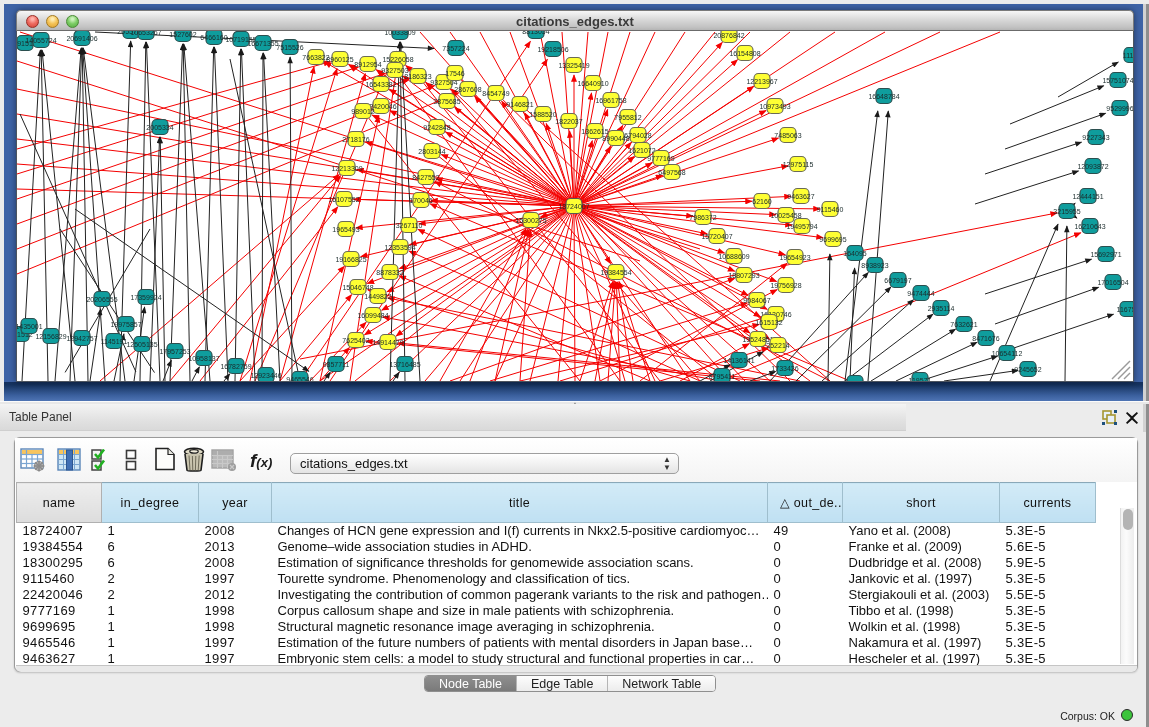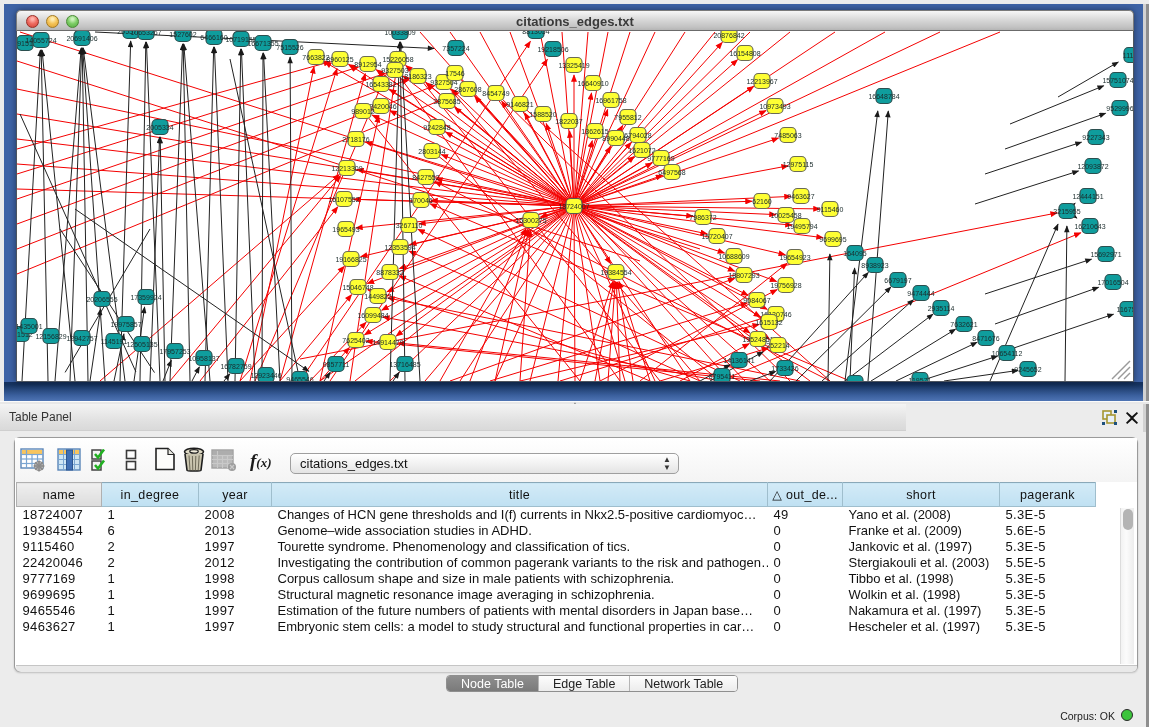--- a/index.html
+++ b/index.html
@@ -18,25 +18,25 @@
 .divider{position:absolute;left:0;top:401px;width:1149px;height:3px;background:#e8e8e8;border-top:1px solid #fbfbfb}
 .grip{position:absolute;left:571px;top:400px;font-size:8px;color:#777}
 .tp-header{position:absolute;left:0;top:404px;width:906px;height:27px;background:linear-gradient(#f4f4f4,#e2e2e2 60%,#d9d9d9);border-bottom:1px solid #cfcfcf}
 .tp-title{position:absolute;left:9px;top:6px;font-size:12px;color:#333}
 .tp-bg{position:absolute;left:0;top:432px;width:1146px;height:295px;background:#ececec}
 .container{position:absolute;left:14px;top:437px;width:1124px;height:235px;background:#fff;border:1px solid #9a9a9a;border-radius:6px;box-shadow:0 1px 2px rgba(0,0,0,.2)}
 .toolbar{position:absolute;left:0;top:0;width:100%;height:44px;background:linear-gradient(#ffffff,#f4f4f4)}
 .combo{position:absolute;left:275px;top:15px;width:389px;height:21px;border:1px solid #9f9f9f;border-radius:5px;background:linear-gradient(#ffffff,#efefef 60%,#e4e4e4);font-size:13px;color:#111;line-height:19px;padding-left:9px}
 .combo .spin{position:absolute;right:7px;top:2px;font-size:8px;color:#333;line-height:8px;text-align:center}
 table.grid{position:absolute;left:1px;top:44px;border-collapse:collapse;table-layout:fixed;width:1105px;font-size:13px;letter-spacing:0.35px;color:#111}
-table.grid th{height:23px;background:linear-gradient(#d3ebf7,#bfe0f2);border:1px solid #9fbecd;border-top:1px solid #8aa8b8;font-weight:normal;font-size:12.5px;padding:4px;overflow:hidden;white-space:nowrap}
+table.grid th{height:23px;background:linear-gradient(#d3ebf7,#bfe0f2);border:1px solid #9fbecd;border-top:1px solid #8aa8b8;font-weight:normal;font-size:12.5px;padding:12px;overflow:hidden;white-space:nowrap}
 table.grid th.namehdr{background:linear-gradient(#efefef,#dcdcdc);border:1px solid #b0b0b0}
 table.grid td{height:16px;padding:0 0 0 6px;overflow:hidden;white-space:nowrap}
 table.grid td:nth-child(4),table.grid td:nth-child(6){letter-spacing:0}
-.tabs{position:absolute;left:446px;top:675px;height:17px;display:flex;border:1px solid #8f8f8f;border-radius:4px;overflow:hidden;font-size:12.5px;background:#fff}
+.tabs{position:absolute;left:424px;top:675px;height:17px;display:flex;border:1px solid #8f8f8f;border-radius:4px;overflow:hidden;font-size:12.5px;background:#fff}
 .tab{padding:0 14px;line-height:16px;color:#222;background:linear-gradient(#fdfdfd,#ececec);border-left:1px solid #b5b5b5}
 .tab:first-child{border-left:none}
 .tab.sel{background:linear-gradient(#8f8f8f,#7a7a7a);color:#fff}
 .mem{position:absolute;right:34px;top:710px;font-size:10.5px;color:#222}
 .dot{position:absolute;left:1121px;top:709px;width:12px;height:12px;border-radius:50%;background:#3bc43b;border:1.5px solid #2a2a2a}
 .sb-track{position:absolute;left:1105px;top:70px;width:14px;height:156px;background:linear-gradient(to right,#f2f2f2,#fbfbfb 40%,#ededed);border-left:1px solid #dcdcdc}
 .sb-thumb{position:absolute;left:1.5px;top:1px;width:10px;height:21px;border-radius:5px;background:#b4b4b4}
 .cfoot{position:absolute;left:1px;top:227px;width:1121px;height:7px;background:#e9e9e9;border-top:1px solid #c5c5c5;border-radius:0 0 5px 5px}
 </style></head>
 <body>
@@ -647,21 +647,21 @@
           <line x1="1" y1="6.5" x2="22" y2="6.5"></line>
           <line x1="1" y1="10.5" x2="22" y2="10.5"></line>
           <line x1="1" y1="14.5" x2="22" y2="14.5"></line>
           <line x1="6.5" y1="2" x2="6.5" y2="19"></line>
           <line x1="11.5" y1="6.5" x2="11.5" y2="19"></line>
           <line x1="16.5" y1="6.5" x2="16.5" y2="19"></line>
         </g>
 <circle cx="21" cy="18" r="4" fill="#9d9d9d"></circle>
         <path d="M19 16 L23 20 M23 16 L19 20" stroke="#c9c9c9" stroke-width="1.3"></path>
 </svg>
-<div style="position:absolute;left:235px;top:12px;width:30px;font-family:Liberation Serif, serif;font-style:italic;color:#1a1a1a"><span style="font-size:19px;font-weight:bold">f</span><span style="font-size:13px;font-weight:bold">(x)</span></div>
+<div style="position:absolute;left:235px;top:12px;width:30px;font-family:Liberation Sans, sans-serif;font-style:italic;color:#1a1a1a"><span style="font-size:19px;font-weight:bold">f</span><span style="font-size:13px;font-weight:bold">(x)</span></div>
 
   <div class="combo">citations_edges.txt<div class="spin">▲<br>▼</div></div>
  </div>
  <table class="grid">
   <colgroup>
         <col style="width:85px">
         <col style="width:97px">
         <col style="width:73px">
         <col style="width:496px">
         <col style="width:75px">
@@ -670,41 +670,51 @@
         <col>
       </colgroup>
   <tbody>
         <tr>
           <th class="namehdr">name</th>
           <th>in_degree</th>
           <th>year</th>
           <th>title</th>
           <th>△ out_de...</th>
           <th>short</th>
-          <th>pagerank</th>
+          <th>currents</th>
           <th style="background:#fff;border:none"></th>
         </tr>
   <tr>
           <td>18724007</td>
           <td>1</td>
           <td>2008</td>
-          <td>Changes of HCN gene thresholds and I(f) currents in Nkx2.5-positive cardiomyoc…</td>
+          <td>Changes of HCN gene expression and I(f) currents in Nkx2.5-positive cardiomyoc…</td>
           <td>49</td>
           <td>Yano et al. (2008)</td>
           <td>5.3E-5</td>
           <td></td>
         </tr>
 <tr>
           <td>19384554</td>
           <td>6</td>
           <td>2013</td>
           <td>Genome–wide association studies in ADHD.</td>
           <td>0</td>
           <td>Franke et al. (2009)</td>
           <td>5.6E-5</td>
+          <td></td>
+        </tr>
+<tr>
+          <td>18300295</td>
+          <td>6</td>
+          <td>2008</td>
+          <td>Estimation of significance thresholds for genomewide association scans.</td>
+          <td>0</td>
+          <td>Dudbridge et al. (2008)</td>
+          <td>5.9E-5</td>
           <td></td>
         </tr>
 <tr>
           <td>9115460</td>
           <td>2</td>
           <td>1997</td>
           <td>Tourette syndrome. Phenomenology and classification of tics.</td>
           <td>0</td>
           <td>Jankovic et al. (1997)</td>
           <td>5.3E-5</td>

